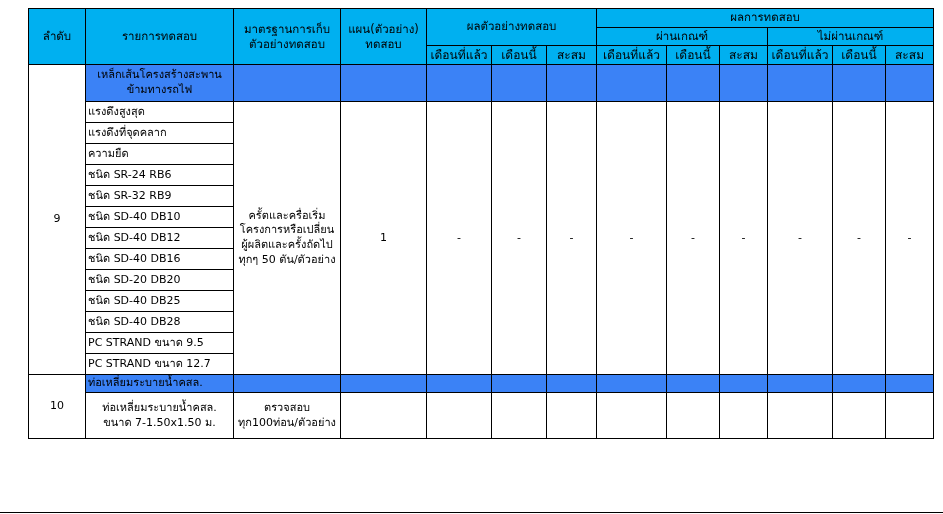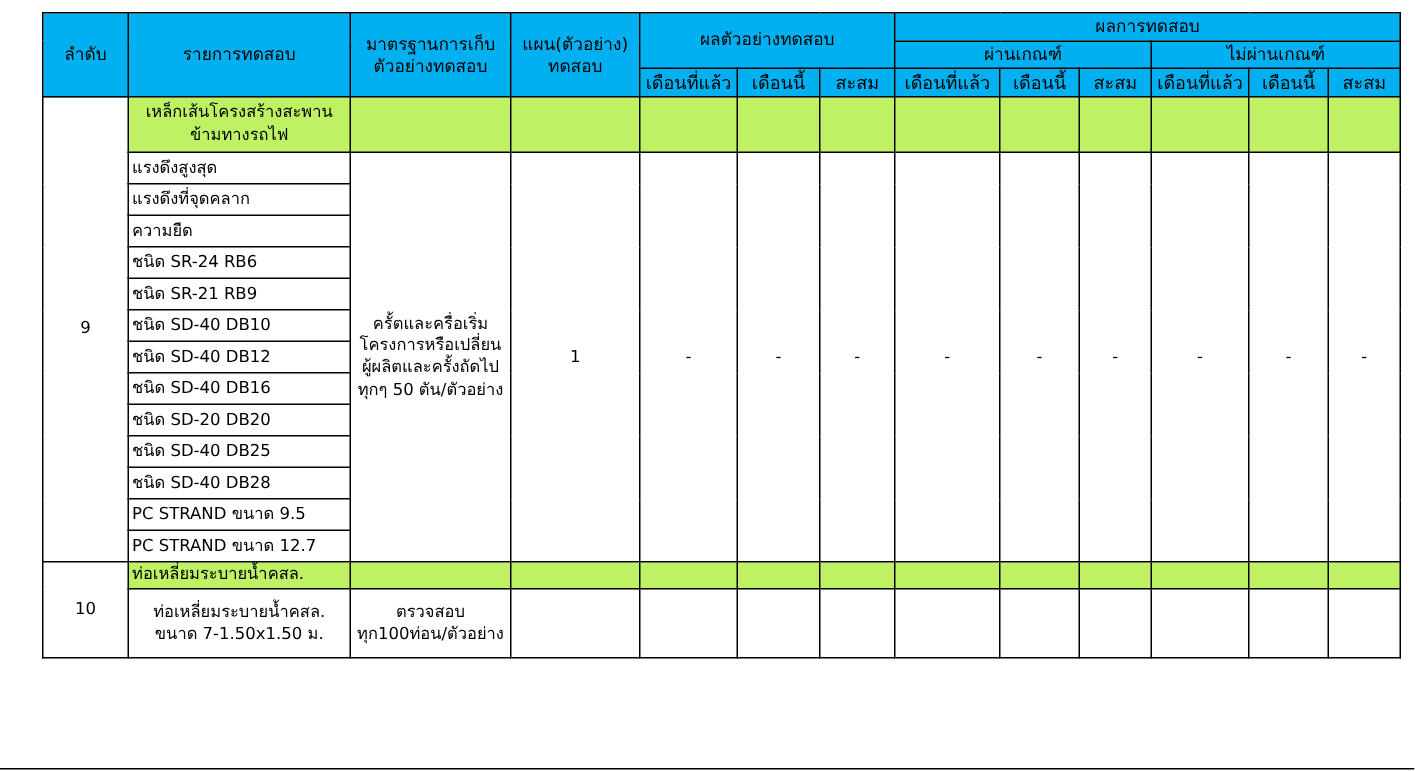--- a/index.html
+++ b/index.html
@@ -39,21 +39,21 @@
     background: #00b0f0;
     text-align: center;
     font-size: 11.5px;
     color: #000;
   }
   .hdr.small {
     font-size: 12px;
   }
   .ctr { text-align: center; }
   .lft { text-align: left; padding-left: 4px; margin-left: 48px; }
-  .grey { background: #bef264; }
+  .grey { background: #3b82f6; }
   .tall { height: 34px; }
   .rowh { height: 21px; }
   .bigcell { vertical-align: middle; text-align: center; }
   .note { font-size: 11px; line-height: 1.5; }
   .bottom-rule {
     position: absolute;
     left: 0;
     right: 0;
     bottom: 9px;
     height: 1px;
@@ -159,21 +159,21 @@
       <tr class="rowh">
           <td class="lft">แรงดึงที่จุดคลาก</td>
         </tr>
       <tr class="rowh">
           <td class="lft">ความยืด</td>
         </tr>
       <tr class="rowh">
           <td class="lft">ชนิด SR-24 RB6</td>
         </tr>
       <tr class="rowh">
-          <td class="lft">ชนิด SR-21 RB9</td>
+          <td class="lft">ชนิด SR-32 RB9</td>
         </tr>
       <tr class="rowh">
           <td class="lft">ชนิด SD-40 DB10</td>
         </tr>
       <tr class="rowh">
           <td class="lft">ชนิด SD-40 DB12</td>
         </tr>
       <tr class="rowh">
           <td class="lft">ชนิด SD-40 DB16</td>
         </tr>

